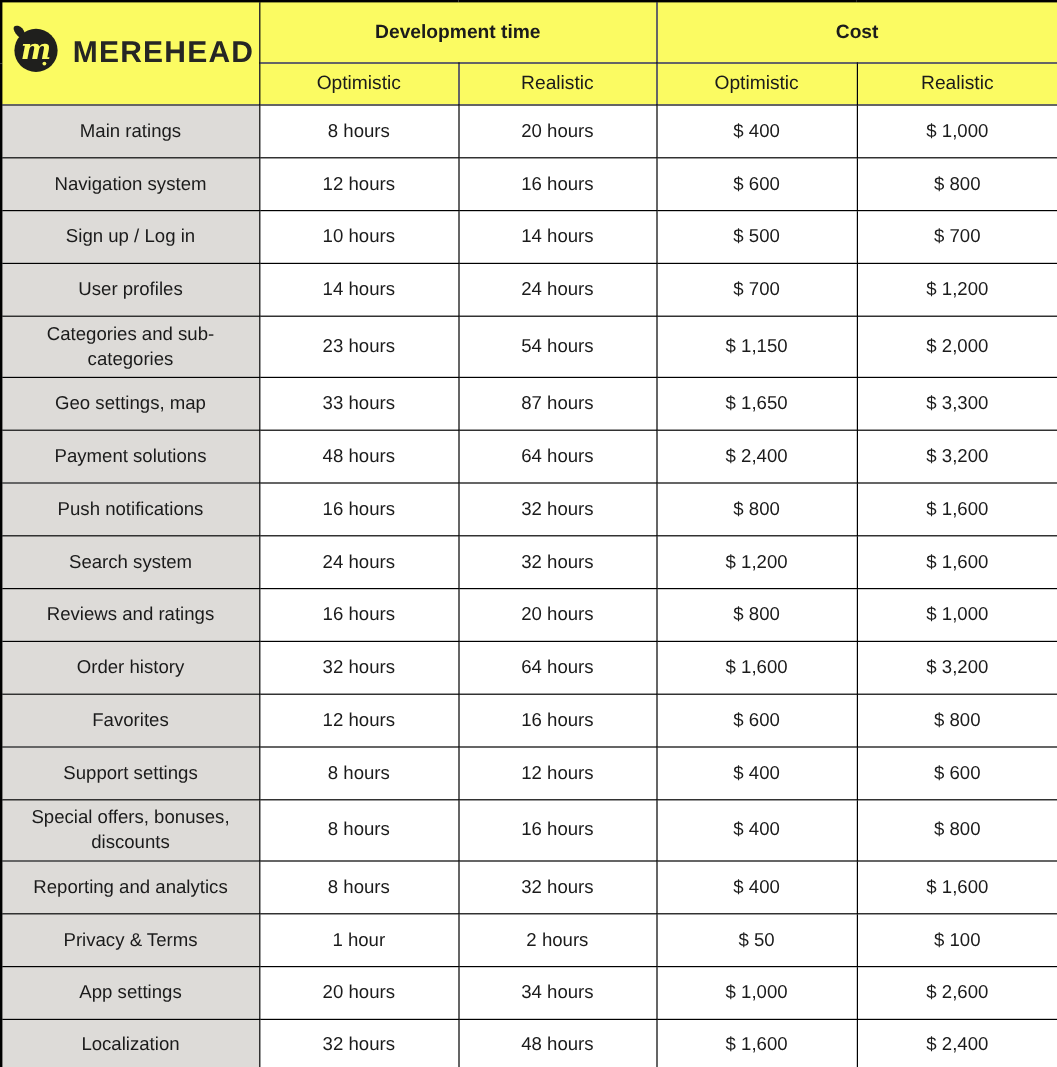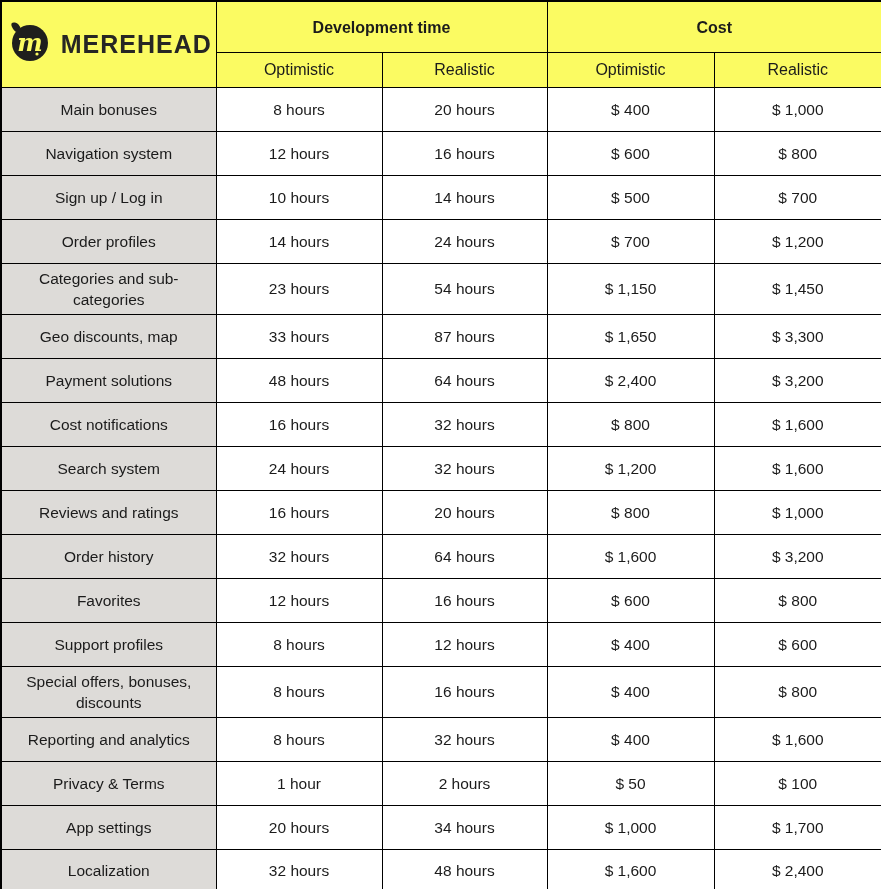--- a/index.html
+++ b/index.html
@@ -105,70 +105,70 @@
     </tr>
     <tr>
       <th class="sub-header">Optimistic</th>
       <th class="sub-header">Realistic</th>
       <th class="sub-header">Optimistic</th>
       <th class="sub-header">Realistic</th>
     </tr>
   </thead>
   <tbody>
       <tr>
-    <td class="feature-cell">Main bonuses</td>
+    <td class="feature-cell">Main ratings</td>
     <td>8 hours</td>
     <td>20 hours</td>
     <td>$ 400</td>
     <td>$ 1,000</td>
   </tr>
       <tr>
     <td class="feature-cell">Navigation system</td>
     <td>12 hours</td>
     <td>16 hours</td>
     <td>$ 600</td>
     <td>$ 800</td>
   </tr>
       <tr>
     <td class="feature-cell">Sign up / Log in</td>
     <td>10 hours</td>
     <td>14 hours</td>
     <td>$ 500</td>
     <td>$ 700</td>
   </tr>
       <tr>
-    <td class="feature-cell">Order profiles</td>
+    <td class="feature-cell">User profiles</td>
     <td>14 hours</td>
     <td>24 hours</td>
     <td>$ 700</td>
     <td>$ 1,200</td>
   </tr>
       <tr>
     <td class="feature-cell">Categories and sub-categories</td>
     <td>23 hours</td>
     <td>54 hours</td>
     <td>$ 1,150</td>
-    <td>$ 1,450</td>
-  </tr>
-      <tr>
-    <td class="feature-cell">Geo discounts, map</td>
+    <td>$ 2,000</td>
+  </tr>
+      <tr>
+    <td class="feature-cell">Geo settings, map</td>
     <td>33 hours</td>
     <td>87 hours</td>
     <td>$ 1,650</td>
     <td>$ 3,300</td>
   </tr>
       <tr>
     <td class="feature-cell">Payment solutions</td>
     <td>48 hours</td>
     <td>64 hours</td>
     <td>$ 2,400</td>
     <td>$ 3,200</td>
   </tr>
       <tr>
-    <td class="feature-cell">Cost notifications</td>
+    <td class="feature-cell">Push notifications</td>
     <td>16 hours</td>
     <td>32 hours</td>
     <td>$ 800</td>
     <td>$ 1,600</td>
   </tr>
       <tr>
     <td class="feature-cell">Search system</td>
     <td>24 hours</td>
     <td>32 hours</td>
     <td>$ 1,200</td>
@@ -189,21 +189,21 @@
     <td>$ 3,200</td>
   </tr>
       <tr>
     <td class="feature-cell">Favorites</td>
     <td>12 hours</td>
     <td>16 hours</td>
     <td>$ 600</td>
     <td>$ 800</td>
   </tr>
       <tr>
-    <td class="feature-cell">Support profiles</td>
+    <td class="feature-cell">Support settings</td>
     <td>8 hours</td>
     <td>12 hours</td>
     <td>$ 400</td>
     <td>$ 600</td>
   </tr>
       <tr>
     <td class="feature-cell">Special offers, bonuses, discounts</td>
     <td>8 hours</td>
     <td>16 hours</td>
     <td>$ 400</td>
@@ -221,21 +221,21 @@
     <td>1 hour</td>
     <td>2 hours</td>
     <td>$ 50</td>
     <td>$ 100</td>
   </tr>
       <tr>
     <td class="feature-cell">App settings</td>
     <td>20 hours</td>
     <td>34 hours</td>
     <td>$ 1,000</td>
-    <td>$ 1,700</td>
+    <td>$ 2,600</td>
   </tr>
       <tr>
     <td class="feature-cell">Localization</td>
     <td>32 hours</td>
     <td>48 hours</td>
     <td>$ 1,600</td>
     <td>$ 2,400</td>
   </tr>
     </tbody>
 </table>

